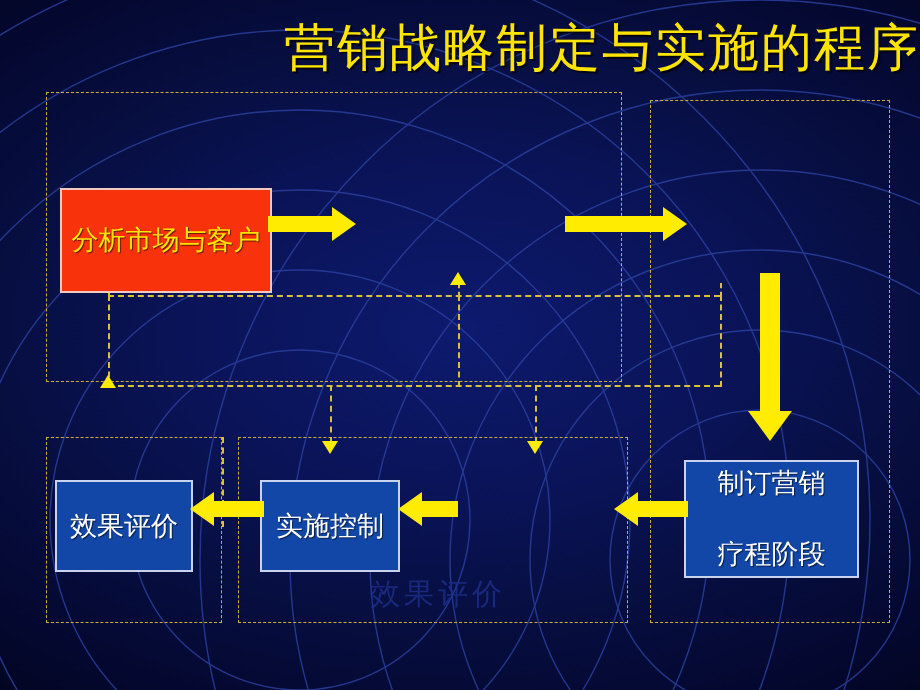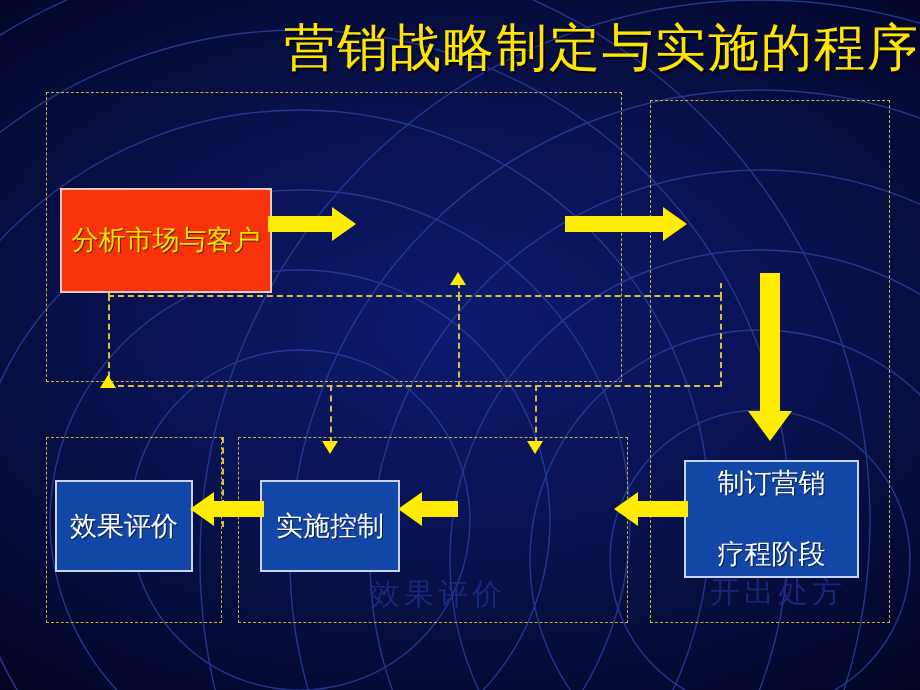--- a/index.html
+++ b/index.html
@@ -112,21 +112,20 @@
   </svg>
 
   <div class="title">营销战略制定与实施的程序</div>
 
   <div class="group" style="left:46px;top:92px;width:576px;height:290px;"></div>
   <div class="group" style="left:650px;top:100px;width:240px;height:523px;"></div>
   <div class="group" style="left:46px;top:437px;width:176px;height:186px;"></div>
   <div class="group" style="left:238px;top:437px;width:390px;height:186px;"></div>
 
   <div class="faint" style="left:370px;top:574px;">效果评价</div>
-  <div class="faint" style="left:710px;top:572px;">开出处方</div>
 
   <div class="dline h" style="left:108px;top:295px;width:612px;"></div>
 
   <div class="dline h" style="left:108px;top:385px;width:612px;"></div>
 
   <div class="dline v" style="left:108px;top:283px;height:14px;"></div>
   <div class="tip up" style="left:100px;top:272px;"></div>
 
   <div class="dline v" style="left:458px;top:283px;height:14px;"></div>
   <div class="tip up" style="left:450px;top:272px;"></div>

